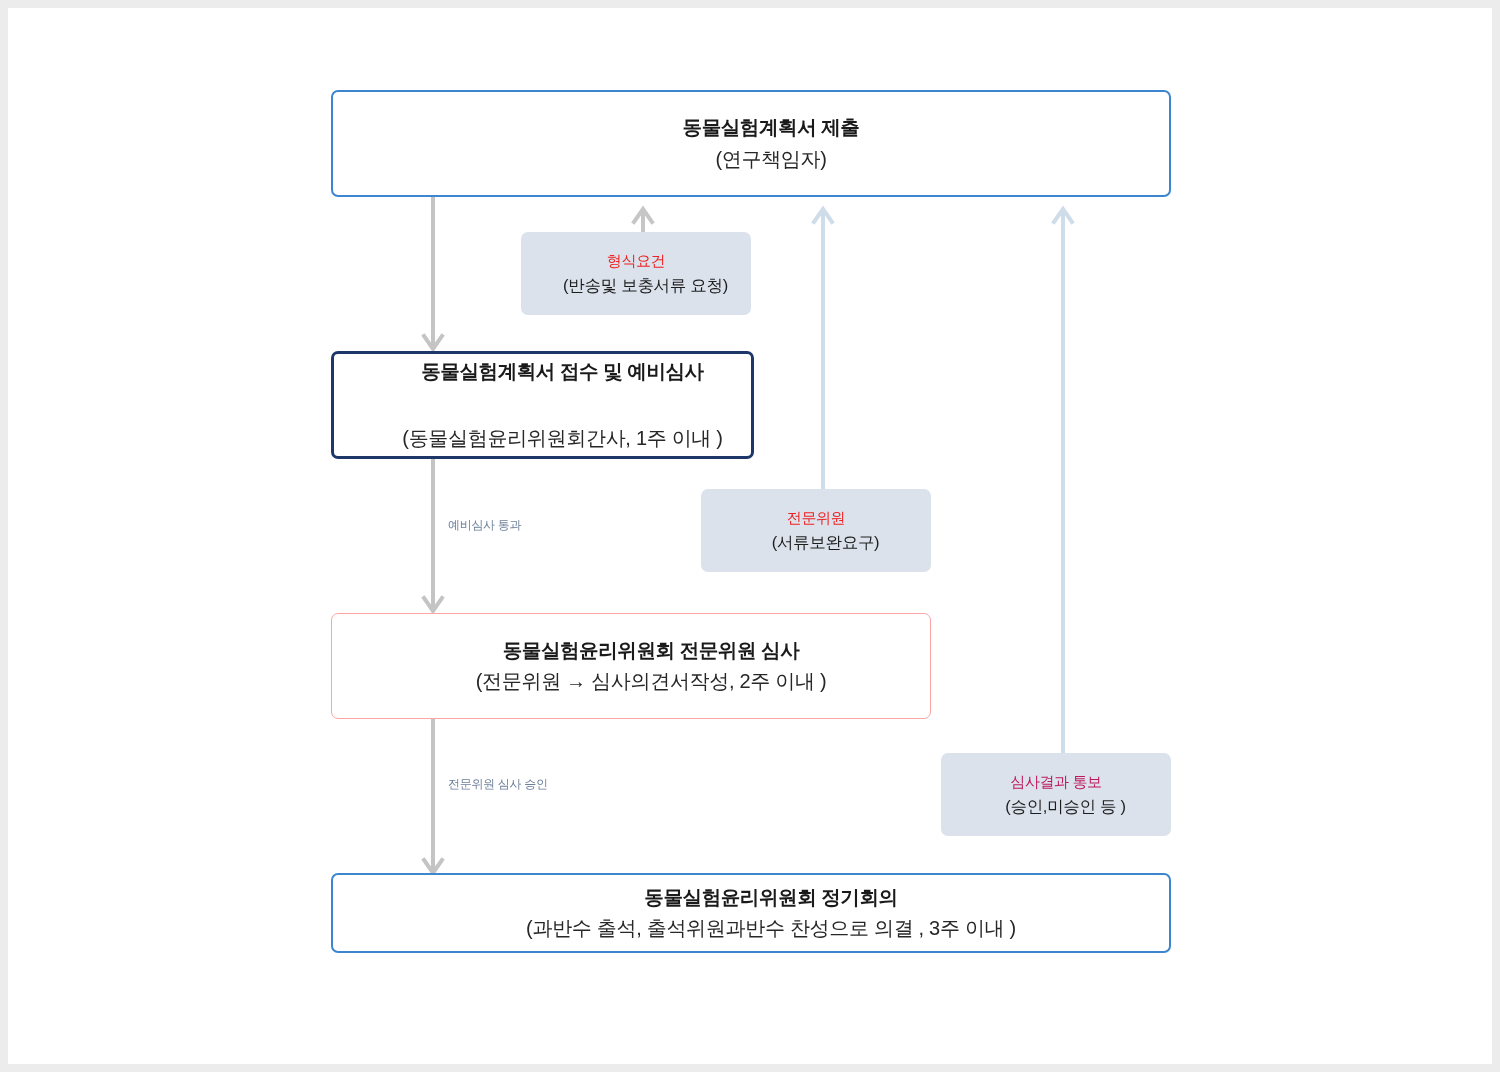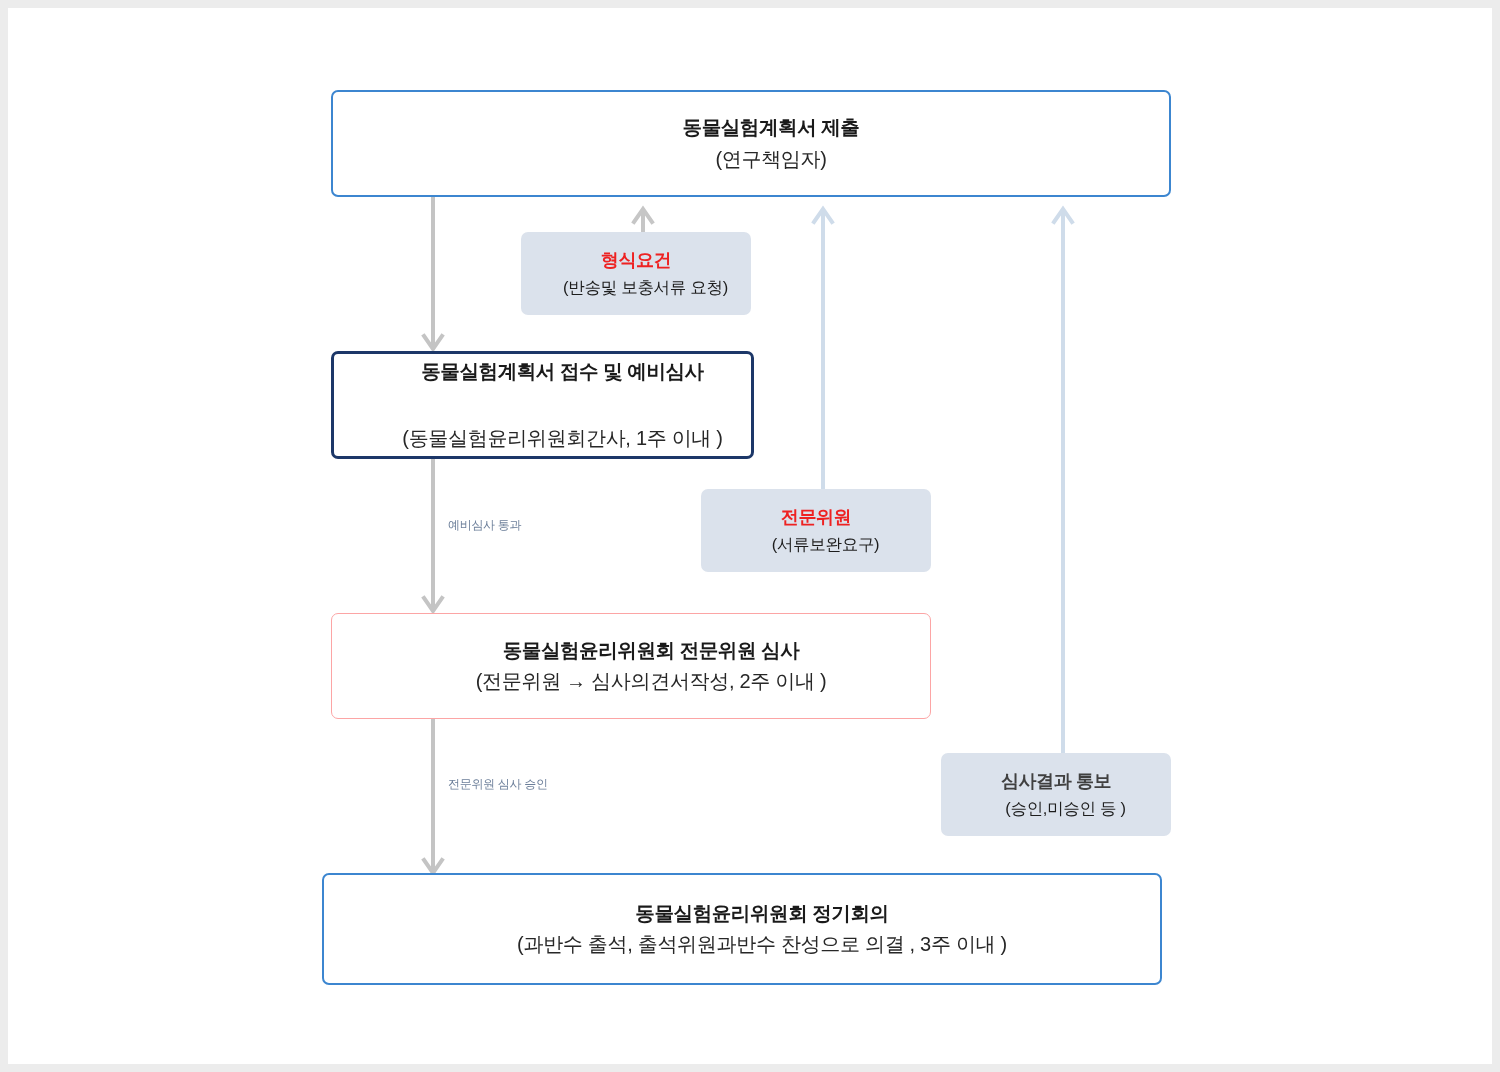--- a/index.html
+++ b/index.html
@@ -66,36 +66,36 @@
     box-sizing: border-box;
     background: #dbe2ec;
     border-radius: 7px;
     display: flex;
     flex-direction: column;
     align-items: center;
     justify-content: center;
     text-align: center;
   }
   .callout-title {
-    font-size: 18px;
-    font-weight: bold;
+    font-size: 15px;
+    font-weight: normal;
     letter-spacing: -0.4px;
     line-height: 1.3;
   }
   .callout-sub {
     font-size: 16.5px;
     font-weight: normal;
     color: #1d1d1d;
     letter-spacing: -0.3px;
     line-height: 1.35;
     margin-top: 3px;
     margin-left: 19px;
   }
   .t-red  { color: #ee2222; }
-  .t-blue { color: #404040; }
+  .t-blue { color: #be185d; }
 
   
   .connector { position: absolute; }
   .connector svg { display: block; }
 
   
   .edge-label {
     position: absolute;
     font-size: 12px;
     color: #6c7f9a;
@@ -162,21 +162,21 @@
   <div class="proc-box border-navy" style="left:323px; top:343px; width:423px; height:108px;">
     <div class="proc-title">동물실험계획서 접수 및 예비심사</div>
     <div class="proc-sub">(동물실험윤리위원회간사, 1주 이내 )</div>
   </div>
 
   <div class="proc-box border-blue" style="left:323px; top:605px; width:600px; height:106px;">
     <div class="proc-title">동물실험윤리위원회 전문위원 심사</div>
     <div class="proc-sub">(전문위원 → 심사의견서작성, 2주 이내 )</div>
   </div>
 
-  <div class="proc-box border-lightblue" style="left:314px; top:865px; width:840px; height:112px;">
+  <div class="proc-box border-lightblue" style="left:323px; top:865px; width:840px; height:80px;">
     <div class="proc-title">동물실험윤리위원회 정기회의</div>
     <div class="proc-sub">(과반수 출석, 출석위원과반수 찬성으로 의결 , 3주 이내 )</div>
   </div>
 
   <div class="callout" style="left:513px; top:224px; width:230px; height:83px;">
     <div class="callout-title t-red">형식요건</div>
     <div class="callout-sub">(반송및 보충서류 요청)</div>
   </div>
 
   <div class="callout" style="left:693px; top:481px; width:230px; height:83px;">

